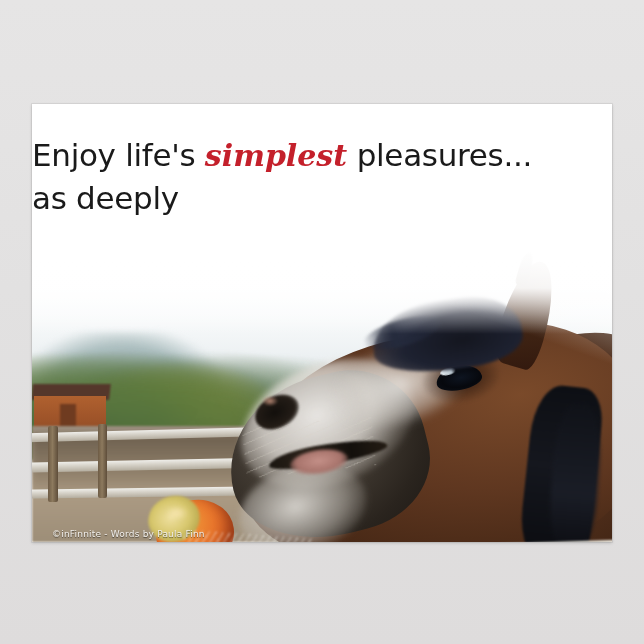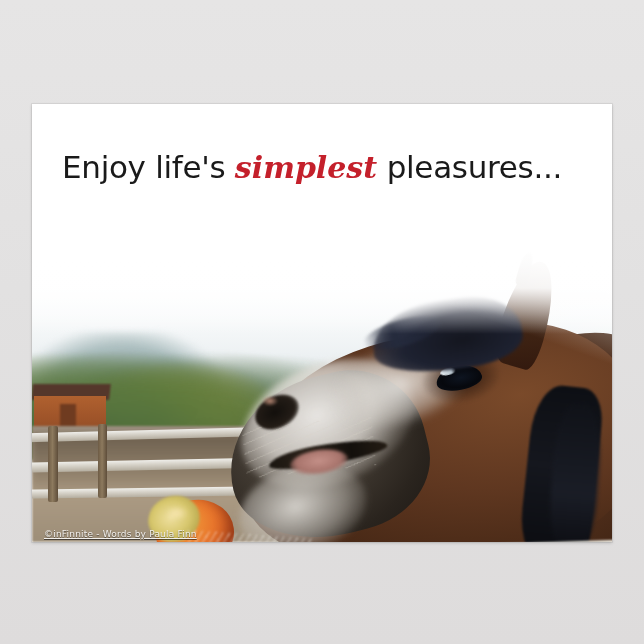--- a/index.html
+++ b/index.html
@@ -287,22 +287,22 @@
     pointer-events:none;
   }
   #fade-topright{
     left:380px;top:0;width:200px;height:300px;
     background:linear-gradient(200deg,#ffffff 0%,rgba(255,255,255,.85) 38%,rgba(255,255,255,0) 70%);
     pointer-events:none;
   }
 
   
   #quote{
-    position:absolute;left:0;top:15px;width:580px;
-    padding:28px 0 0 30px;
+    position:absolute;left:0;top:3px;width:580px;
+    padding:28px 0 0 0;
     box-sizing:border-box;
     z-index:6;
     color:#1a1a1a;
   }
   .qline{
     font-family:"DejaVu Sans", sans-serif;
     font-size:31px;
     line-height:40px;
     letter-spacing:-.3px;
     white-space:nowrap;
@@ -315,28 +315,27 @@
     font-style:italic;
     font-weight:700;
     font-size:30px;
     letter-spacing:0px;
   }
   .em-red{color:#c4202b;}
   .em-olive{color:#c2c326;}
 
   
   #credit{
-    position:absolute;left:12px;bottom:3px;z-index:7;
+    position:absolute;left:20px;bottom:3px;z-index:7;
     font-family:"DejaVu Sans", sans-serif;
     font-size:9px;
     color:#f2f0ec;
     letter-spacing:.2px;
     text-shadow:0 1px 1px rgba(0,0,0,.55);
     white-space:nowrap;
-    text-decoration:underline;
   }
 </style>
 </head>
 <body>
 
 <div id="stage">
 
   <div id="poster">
 
     <div id="photo">
@@ -392,18 +391,19 @@
 
       <div class="ph" id="rail-back"></div>
       <div class="ph" id="hair"></div>
 
       <div class="ph" id="fade-top"></div>
       <div class="ph" id="fade-topright"></div>
     </div>
 
     <div id="quote">
       <div class="qline l1"><span>Enjoy life's </span><span class="em em-red">simplest</span><span> pleasures...</span></div>
+      <div class="qline l2">as deeply</div>
     </div>
 
     <div id="credit">©inFinnite - Words by Paula Finn</div>
 
   </div>
 </div>
 
 </body></html>

